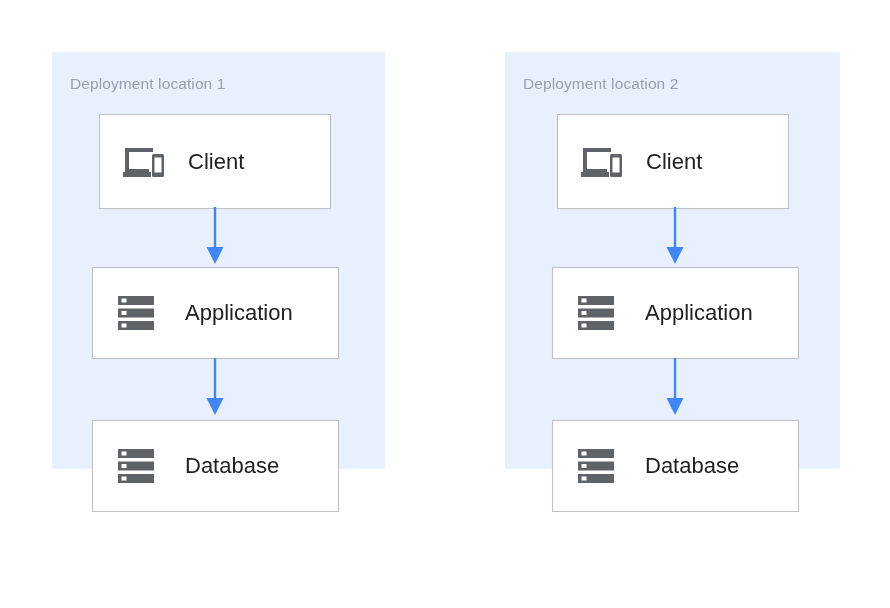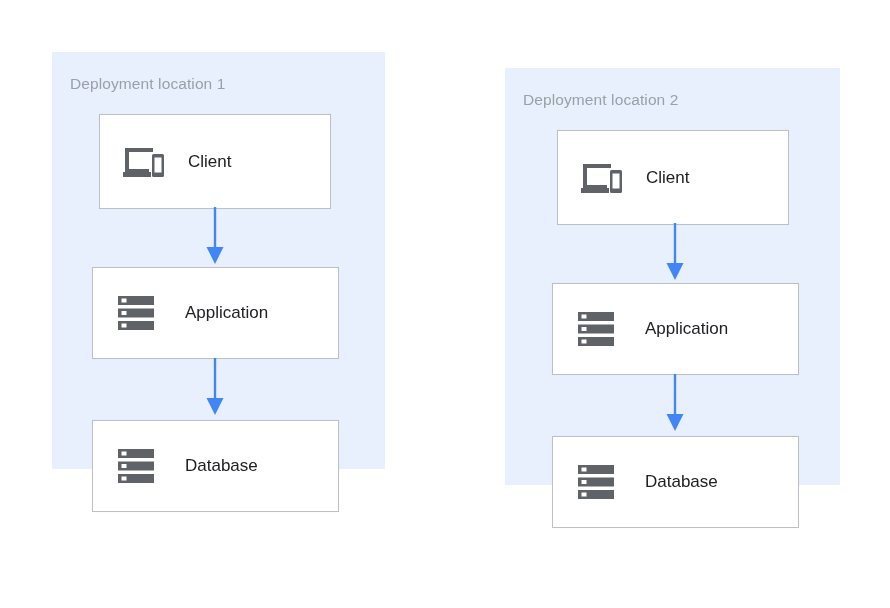--- a/index.html
+++ b/index.html
@@ -20,21 +20,21 @@
     height: 608px;
     background: #ffffff;
   }
   .panel {
     position: absolute;
     top: 52px;
     height: 417px;
     background: #e8f0fe;
   }
   #panel-1 { left: 52px;  width: 333px; }
-  #panel-2 { left: 505px; width: 335px; margin-top: 16px; }
+  #panel-2 { left: 505px; width: 335px; }
 
   .panel-title {
     position: absolute;
     left: 18px;
     top: 23px;
     font-size: 15.5px;
     color: #9aa0a6;
     letter-spacing: 0.1px;
     white-space: nowrap;
     font-family: "Liberation Sans", sans-serif;
@@ -49,21 +49,21 @@
     align-items: center;
     box-shadow: 0 0 0 0.5px rgba(0,0,0,0.02);
   }
   .node-icon {
     flex: 0 0 auto;
     display: flex;
     align-items: center;
     justify-content: center;
   }
   .node-label {
-    font-size: 17px;
+    font-size: 22px;
     color: #202124;
     white-space: nowrap;
     font-family: "Liberation Sans", sans-serif;
   }
 
   
   .node.client {
     width: 232px;
     height: 95px;
   }

